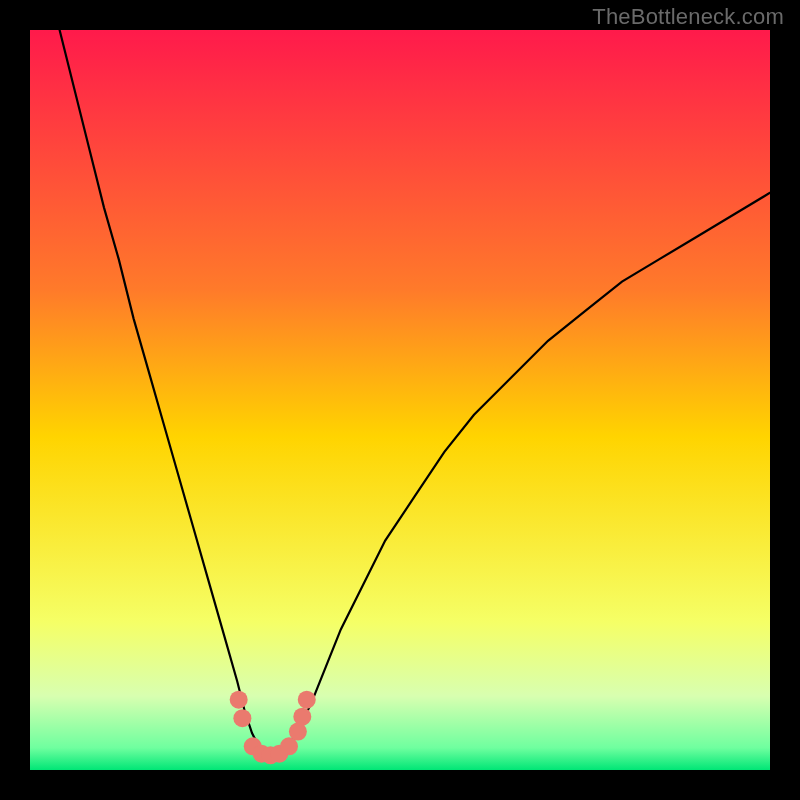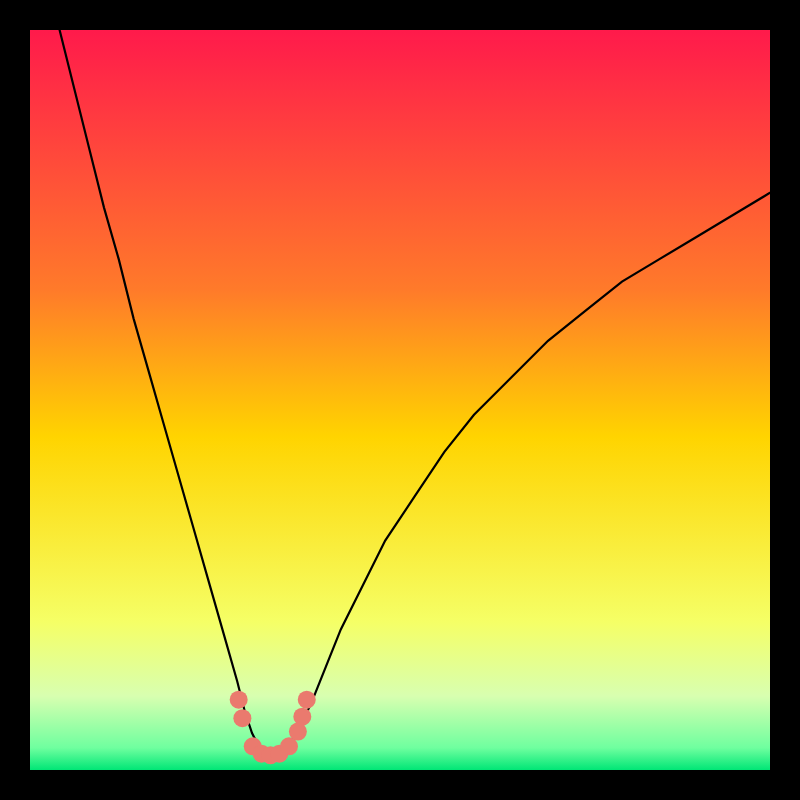--- a/index.html
+++ b/index.html
@@ -36,20 +36,21 @@
   .plot svg {
     display: block;
     width: 740px;
     height: 740px;
   }
 </style>
 </head>
 <body>
 <div class="outer">
 
+  <div class="watermark">TheBottleneck.com</div>
 
   <div class="plot">
     <svg id="chart-svg" viewBox="0 0 740 740" preserveAspectRatio="none">
       <defs>
         <linearGradient id="bg-grad" x1="0" y1="0" x2="0" y2="1">
           <stop id="g0" offset="0%" stop-color="#ff1a4b"></stop>
           <stop id="g1" offset="35%" stop-color="#ff7a2a"></stop>
           <stop id="g2" offset="55%" stop-color="#ffd400"></stop>
           <stop id="g3" offset="80%" stop-color="#f5ff66"></stop>
           <stop id="g4" offset="90%" stop-color="#d8ffb0"></stop>

